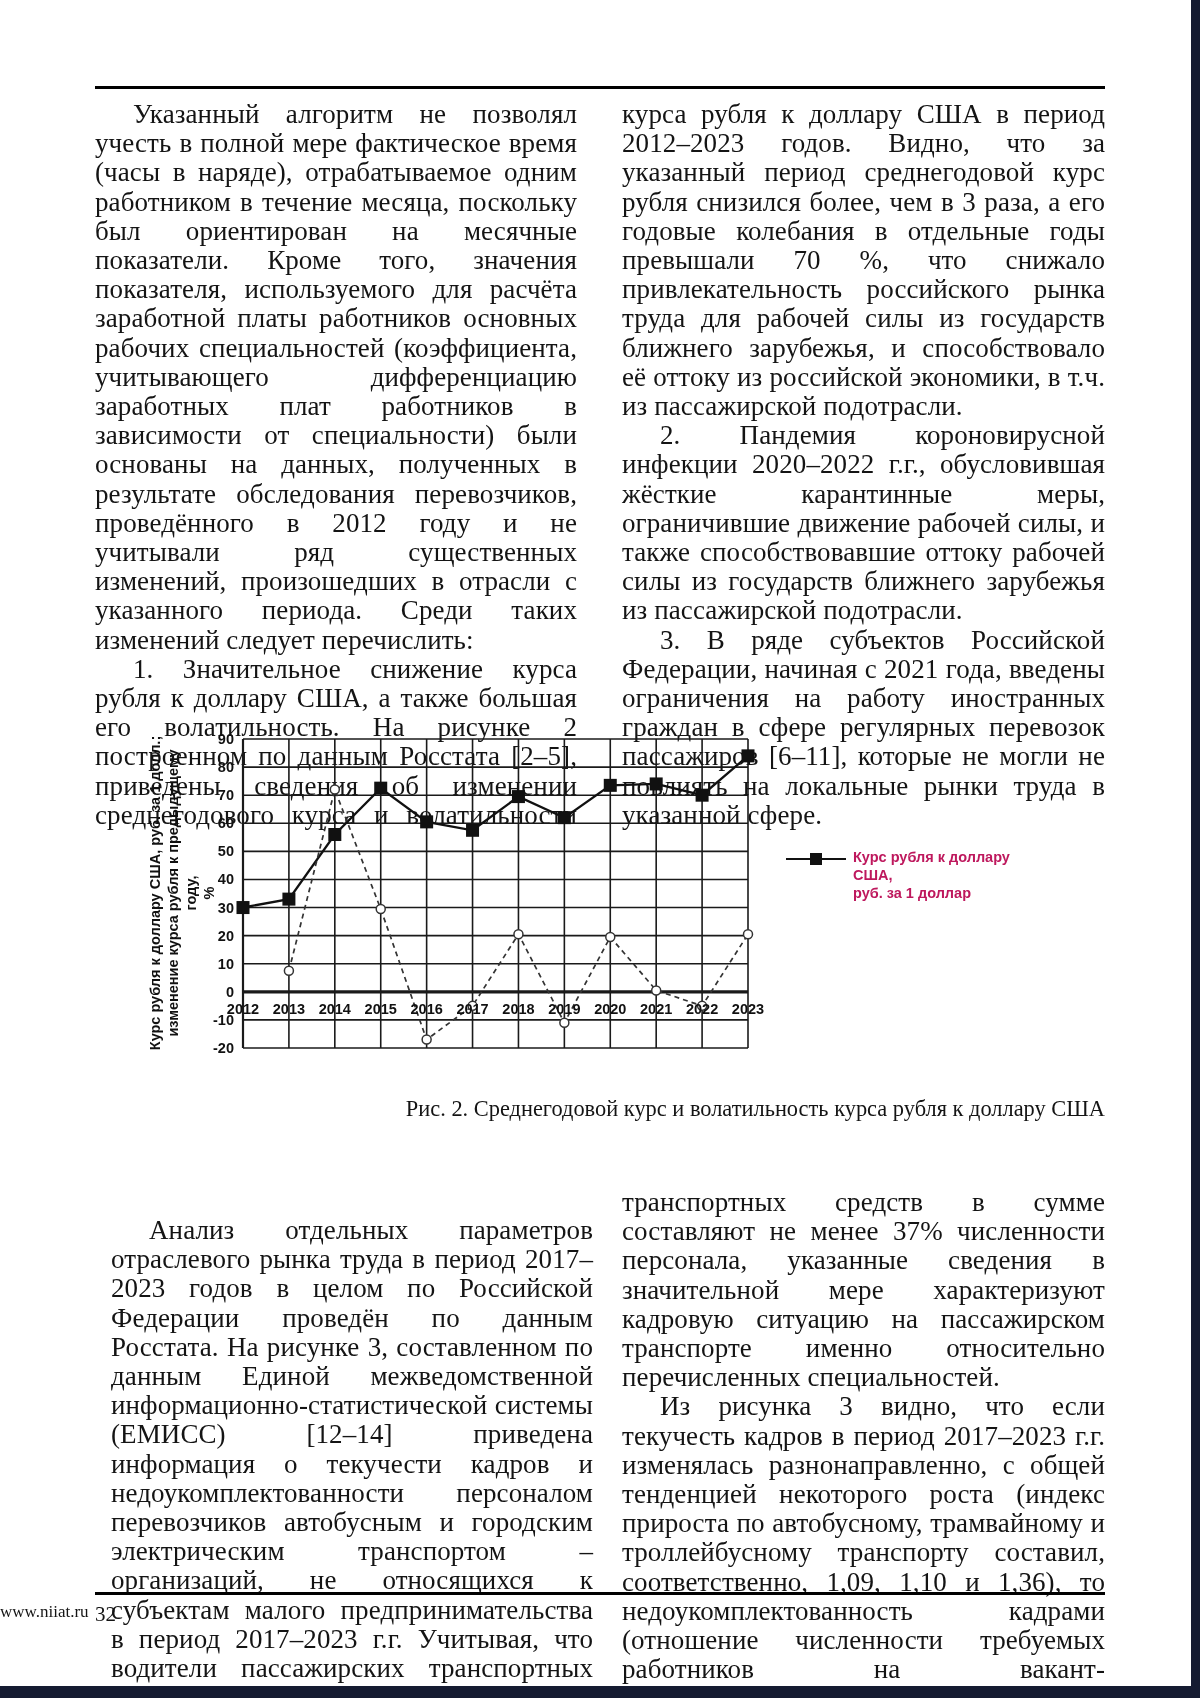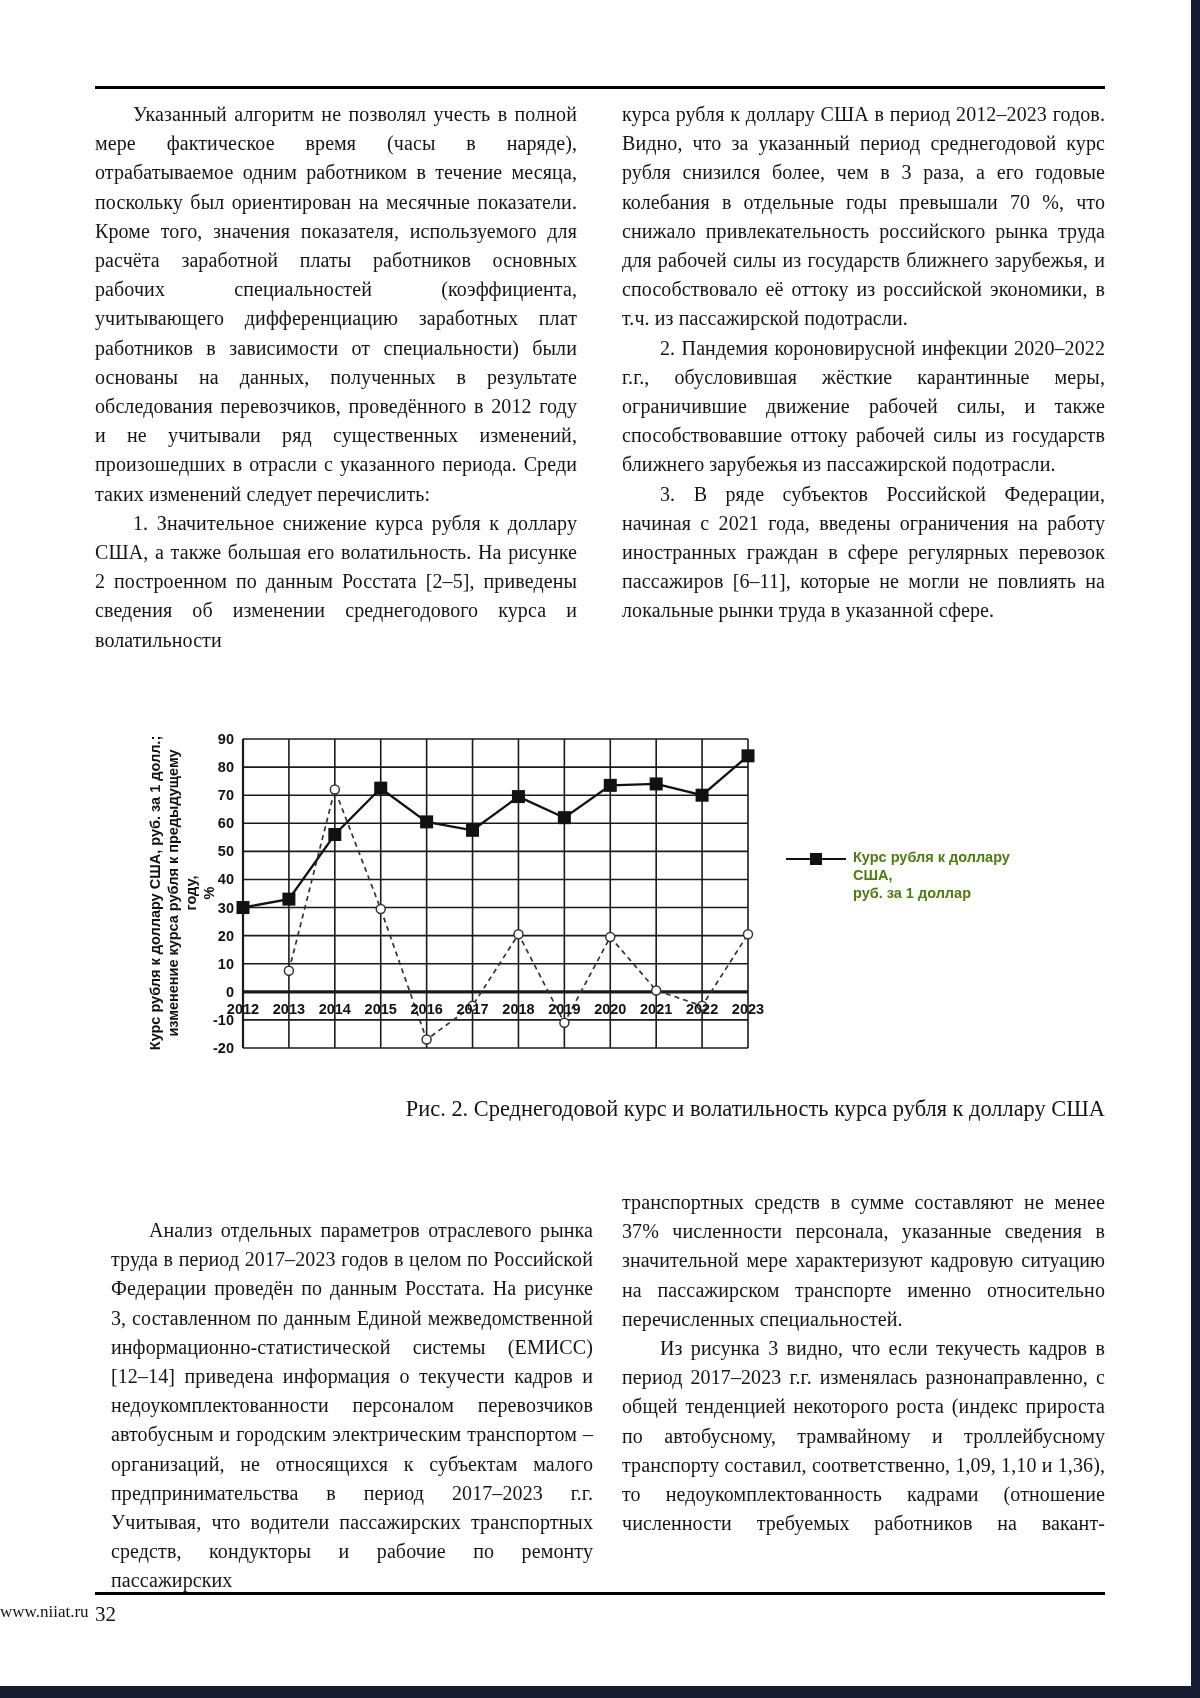--- a/index.html
+++ b/index.html
@@ -4,21 +4,21 @@
 <style>
   html,body{margin:0;padding:0;}
   body{
     width:1200px;height:1698px;position:relative;background:#ffffff;
     font-family:"Liberation Serif","DejaVu Serif",serif;color:#141414;
     overflow:hidden;
   }
   .rule{position:absolute;background:#000;height:3px;}
   #top-rule{left:95px;top:86px;width:1010px;}
   #footer-rule{left:95px;top:1592px;width:1010px;}
-  .col{position:absolute;width:482px;font-size:20px;line-height:29.2px;
+  .col{position:absolute;width:482px;font-size:27px;line-height:29.2px;
        text-align:justify;letter-spacing:.1px;}
   #col-left-top{left:95px;top:100px;}
   #col-right-top{left:622px;top:100px;width:483px;}
   #col-left-bottom{left:95px;top:1216px;margin-left:16px;}
   #col-right-bottom{left:622px;top:1188px;width:483px;}
   .col p{margin:0;}
   .col p.indent{text-indent:38px;}
   .col p.cont{text-align-last:justify;}
   
   #chart-figure{position:absolute;left:148px;top:676px;width:870px;height:382px;}
@@ -29,21 +29,21 @@
     transform:translate(-50%,-50%) rotate(-90deg);
     display:flex;align-items:center;justify-content:center;text-align:center;
     font:bold 14.5px/18px "Liberation Sans","DejaVu Sans",sans-serif;
     white-space:pre-line;color:#111;
   }
   #chart-legend{position:absolute;left:637px;top:172px;width:232px;}
   .legend-item{display:flex;align-items:flex-start;margin-bottom:12px;}
   .legend-sample{width:62px;flex:0 0 62px;margin-top:3px;}
   .legend-label{
     font:bold 14.5px/18px "Liberation Sans","DejaVu Sans",sans-serif;
-    color:#4d7c0f;white-space:pre-line;margin-left:6px;
+    color:#be185d;white-space:pre-line;margin-left:6px;
   }
   
   #figure-caption{position:absolute;left:95px;top:1090px;width:1010px;
     text-align:right;font-size:22.4px;line-height:37px;}
   #figure-caption span{display:block;}
   #page-number{position:absolute;left:95px;top:1602px;font-size:21px;}
   #site-url{position:absolute;left:0;top:1602px;width:1200px;
     text-align:left;font-size:17px;}
   .page-edge{position:absolute;background:#151b31;}
   #page-edge-bottom{left:0;top:1686px;width:1200px;height:12px;}

